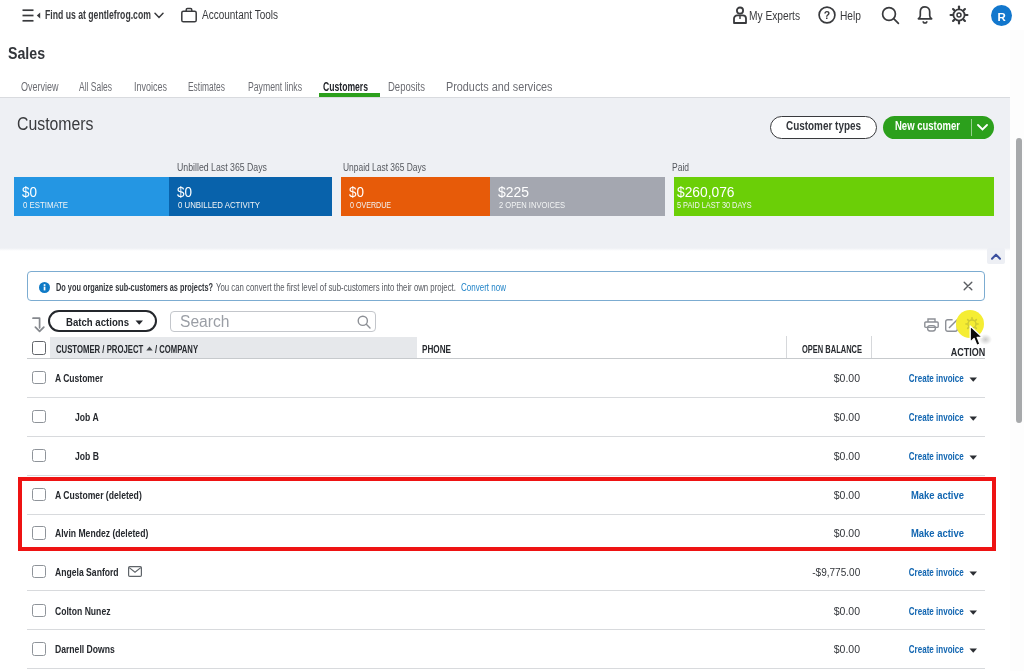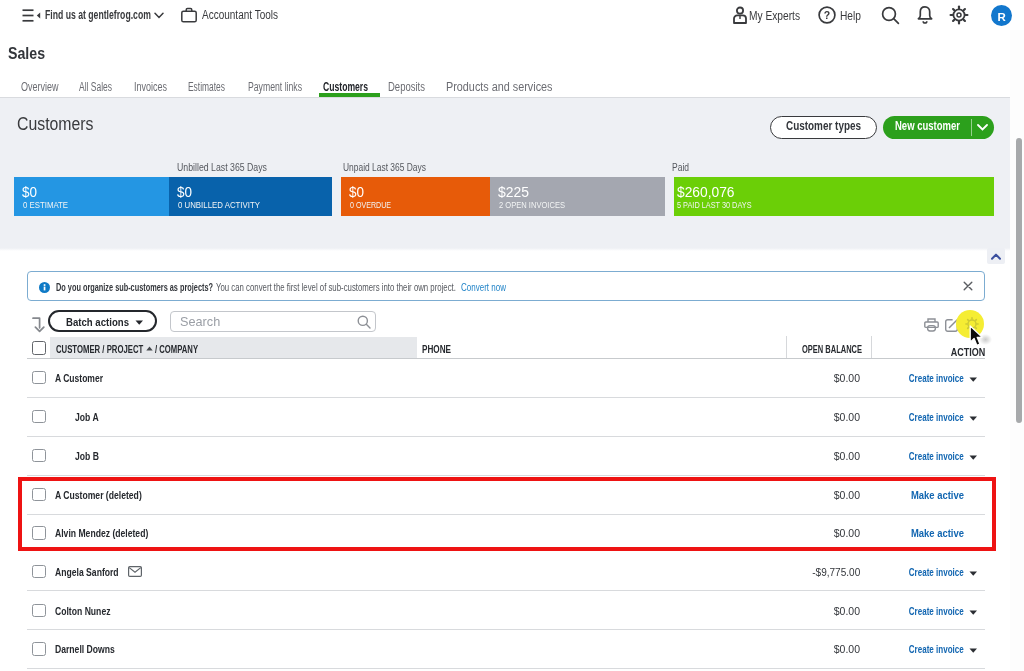--- a/index.html
+++ b/index.html
@@ -132,21 +132,21 @@
     <path d="M1 1.2 H7.6 V10.8" stroke="#85888d" stroke-width="1.7" fill="none" stroke-linecap="round" stroke-linejoin="round"></path>
     <path d="M3.4 10.2 L7.6 14.4 L11.8 10.2" stroke="#85888d" stroke-width="1.7" fill="none" stroke-linecap="round" stroke-linejoin="round"></path>
   </svg>
   <div class="abs" style="left:48px;top:310px;width:109px;height:22px;border:2px solid #24272c;border-radius:11px;background:#fff;"></div>
 <div class="abs" style="font-size:11px;color:#24272c;line-height:14px;white-space:nowrap;font-weight:bold;left:65.5px;transform-origin:0 50%;top:315px;transform:scaleX(0.873);">Batch actions</div>
 
   <svg class="abs" style="left:134.5px;top:319.5px;" width="8.5" height="5.5" viewBox="0 0 8.5 5.5">
       <path d="M0.5 0.5 L4.25 4.7 L8 0.5 Z" fill="#24272c"></path>
     </svg>
   <div class="abs" style="left:170px;top:311px;width:206px;height:21px;border:1px solid #c3c6cb;border-radius:4px;background:#fff;"></div>
-<div class="abs" style="font-size:13px;color:#9a9ea5;line-height:14px;white-space:nowrap;left:180px;transform-origin:0 50%;top:315px;transform:scaleX(0.976);">Search</div>
+<div class="abs" style="font-size:16px;color:#9a9ea5;line-height:14px;white-space:nowrap;left:180px;transform-origin:0 50%;top:315px;transform:scaleX(0.976);">Search</div>
 
   <svg class="abs" style="left:357px;top:314.5px;" width="14" height="14" viewBox="0 0 14 14">
     <circle cx="5.8" cy="5.8" r="4.6" fill="none" stroke="#8d9096" stroke-width="1.4"></circle>
     <line x1="9.3" y1="9.3" x2="13" y2="13" stroke="#8d9096" stroke-width="1.4" stroke-linecap="round"></line>
   </svg>
   <svg class="abs" style="left:924px;top:318px;" width="15" height="14" viewBox="0 0 15 14">
     <path d="M4 4 V1 h7 v3" fill="none" stroke="#8d9096" stroke-width="1.4"></path>
     <rect x="0.8" y="4" width="13.4" height="5.4" rx="1" fill="none" stroke="#8d9096" stroke-width="1.4"></rect>
     <rect x="3.6" y="7.6" width="7.8" height="5.4" rx="2.4" fill="none" stroke="#8d9096" stroke-width="1.4"></rect>
   </svg>

